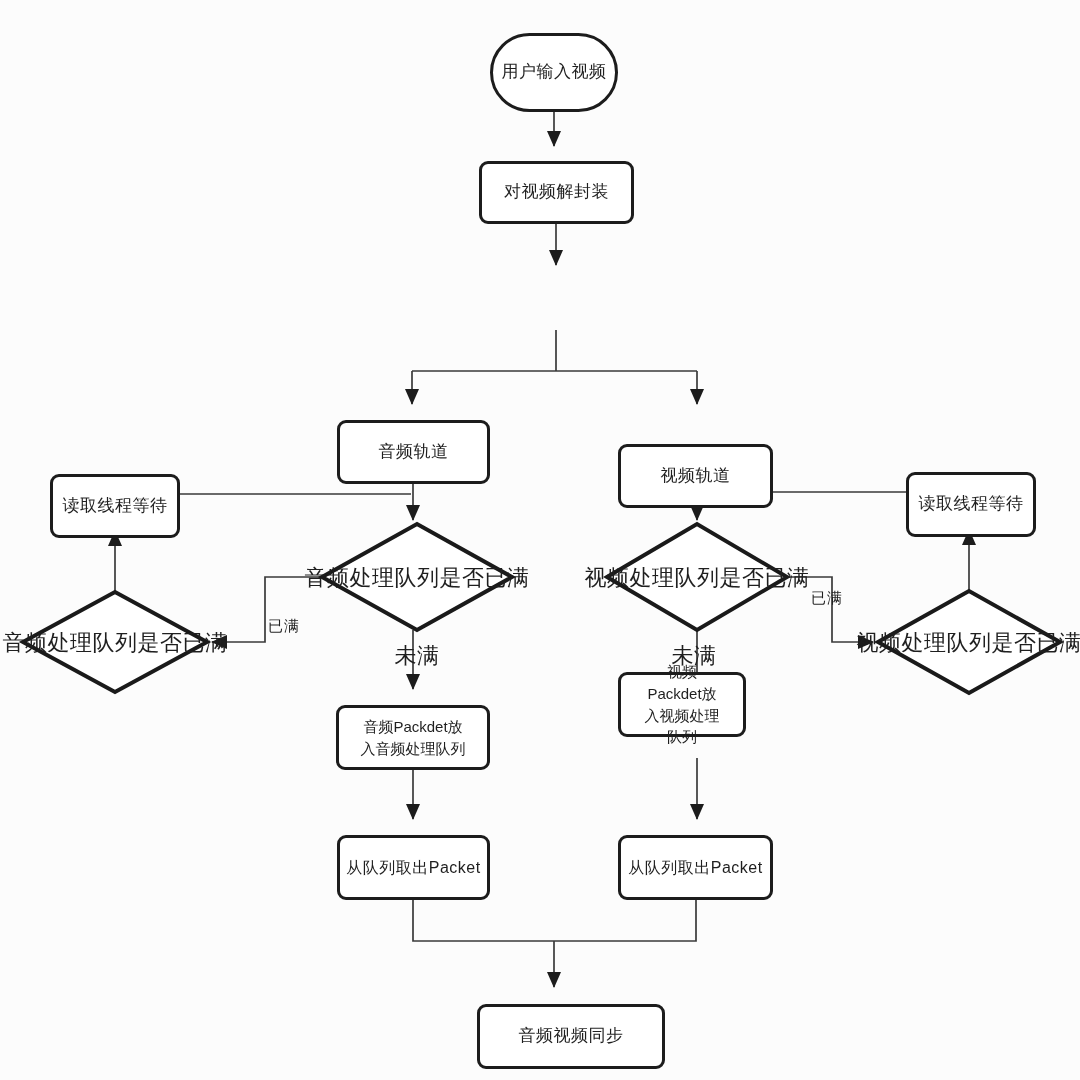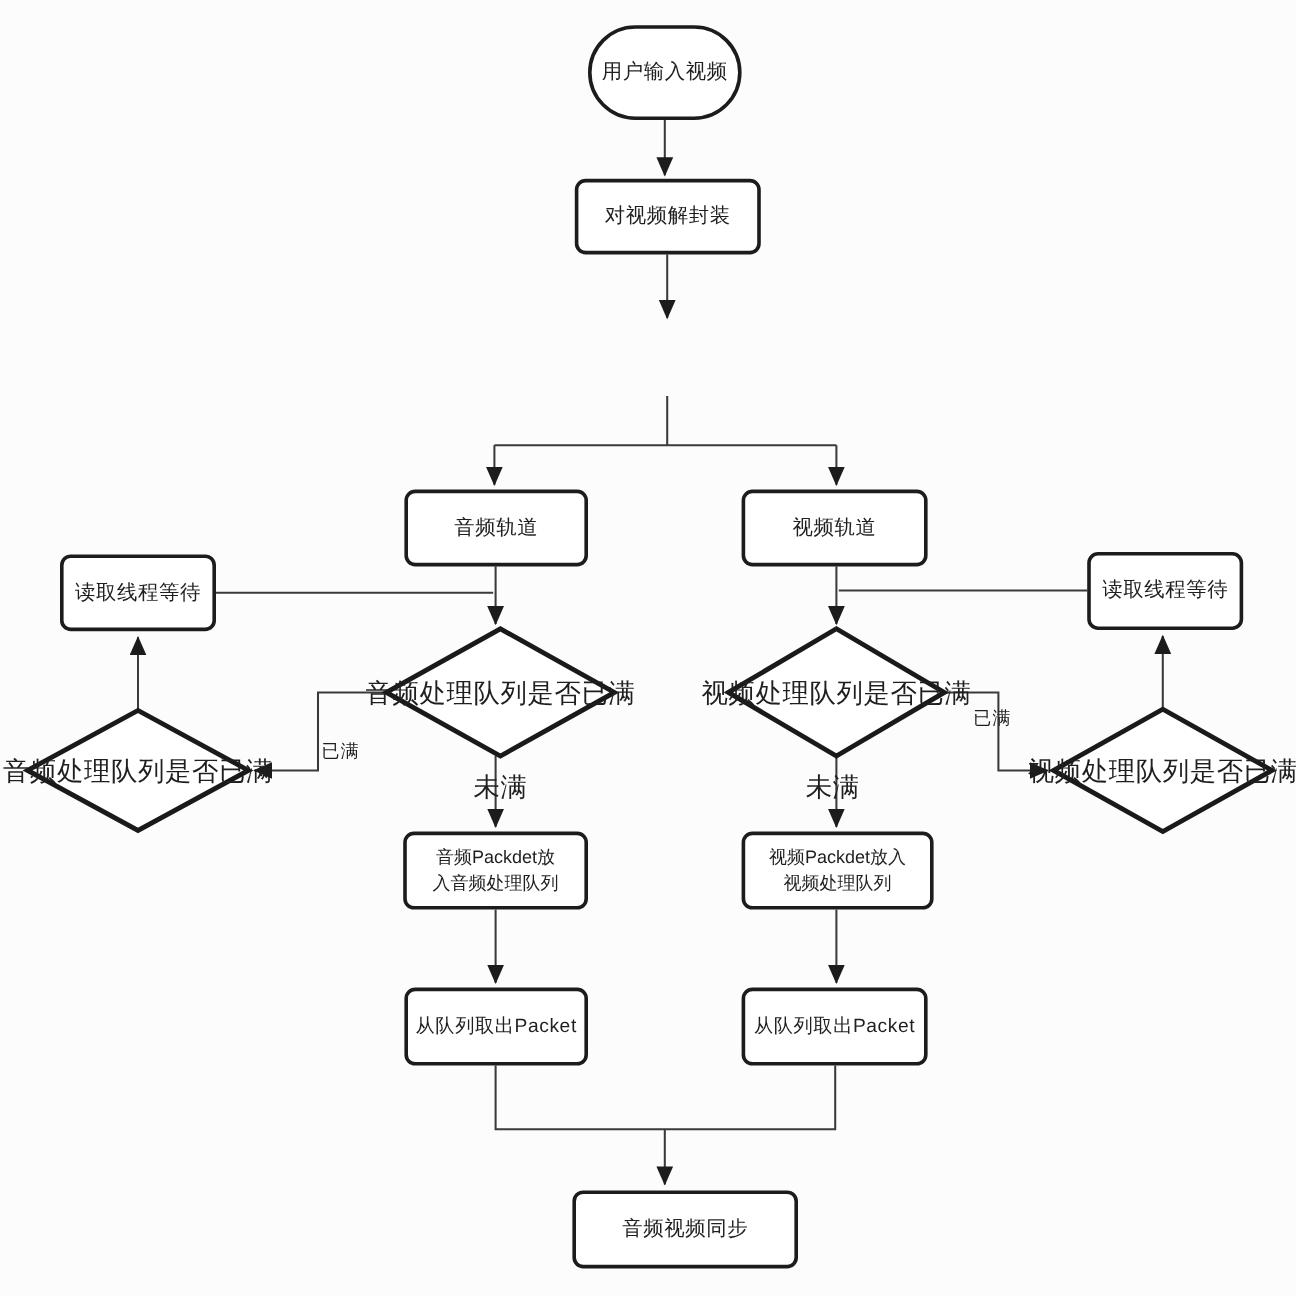--- a/index.html
+++ b/index.html
@@ -9,21 +9,21 @@
     font-family:"Liberation Sans",sans-serif;
   }
   .canvas{position:absolute;inset:0;}
   svg.wires{position:absolute;left:0;top:0;}
   .wire{fill:none;stroke:#3a3a3a;stroke-width:1.7;}
   .diamond{fill:#ffffff;stroke:#1a1a1a;stroke-width:4;stroke-linejoin:miter;}
   .node{
     position:absolute;box-sizing:border-box;
     display:flex;align-items:center;justify-content:center;text-align:center;
     background:#ffffff;border:3px solid #1c1c1c;border-radius:9px;
-    font-size:17px;line-height:1.45;letter-spacing:.5px;
+    font-size:17px;line-height:1.45;letter-spacing:.5px;margin-top:12px;
   }
   .terminator{border-radius:40px;}
   .small{font-size:15px;letter-spacing:0;padding:0 19px;}
   .dlabel{
     position:absolute;transform:translate(-50%,-50%);
     white-space:nowrap;font-size:22px;letter-spacing:.5px;text-align:left;
   }
   .elabel{position:absolute;font-size:15px;letter-spacing:1px;white-space:nowrap;}
 </style>
 </head>
@@ -77,37 +77,37 @@
 
   <div class="node" style="left:479px;top:149px;width:155px;height:63px;">
     <span>对视频解封装</span>
   </div>
 
 
   <div class="node" style="left:337px;top:408px;width:153px;height:64px;font-family:Liberation Serif, serif;">
     <span>音频轨道</span>
   </div>
 
-  <div class="node" style="left:618px;top:408px;width:155px;height:64px;">
+  <div class="node" style="left:618px;top:432px;width:155px;height:64px;">
     <span>视频轨道</span>
   </div>
 
   <div class="node" style="left:50px;top:462px;width:130px;height:64px;">
     <span>读取线程等待</span>
   </div>
 
   <div class="node" style="left:906px;top:460px;width:130px;height:65px;">
     <span>读取线程等待</span>
   </div>
 
   <div class="node small" style="left:336px;top:693px;width:154px;height:65px;">
     <span>音频Packdet放入音频处理队列</span>
   </div>
 
-  <div class="node small" style="left:618px;top:693px;width:160px;height:65px;">
+  <div class="node small" style="left:618px;top:660px;width:128px;height:65px;">
     <span>视频Packdet放入视频处理队列</span>
   </div>
 
   <div class="node" style="left:337px;top:823px;width:153px;height:65px;font-size:16px;">
     <span>从队列取出Packet</span>
   </div>
 
   <div class="node" style="left:618px;top:823px;width:155px;height:65px;font-size:16px;">
     <span>从队列取出Packet</span>
   </div>

